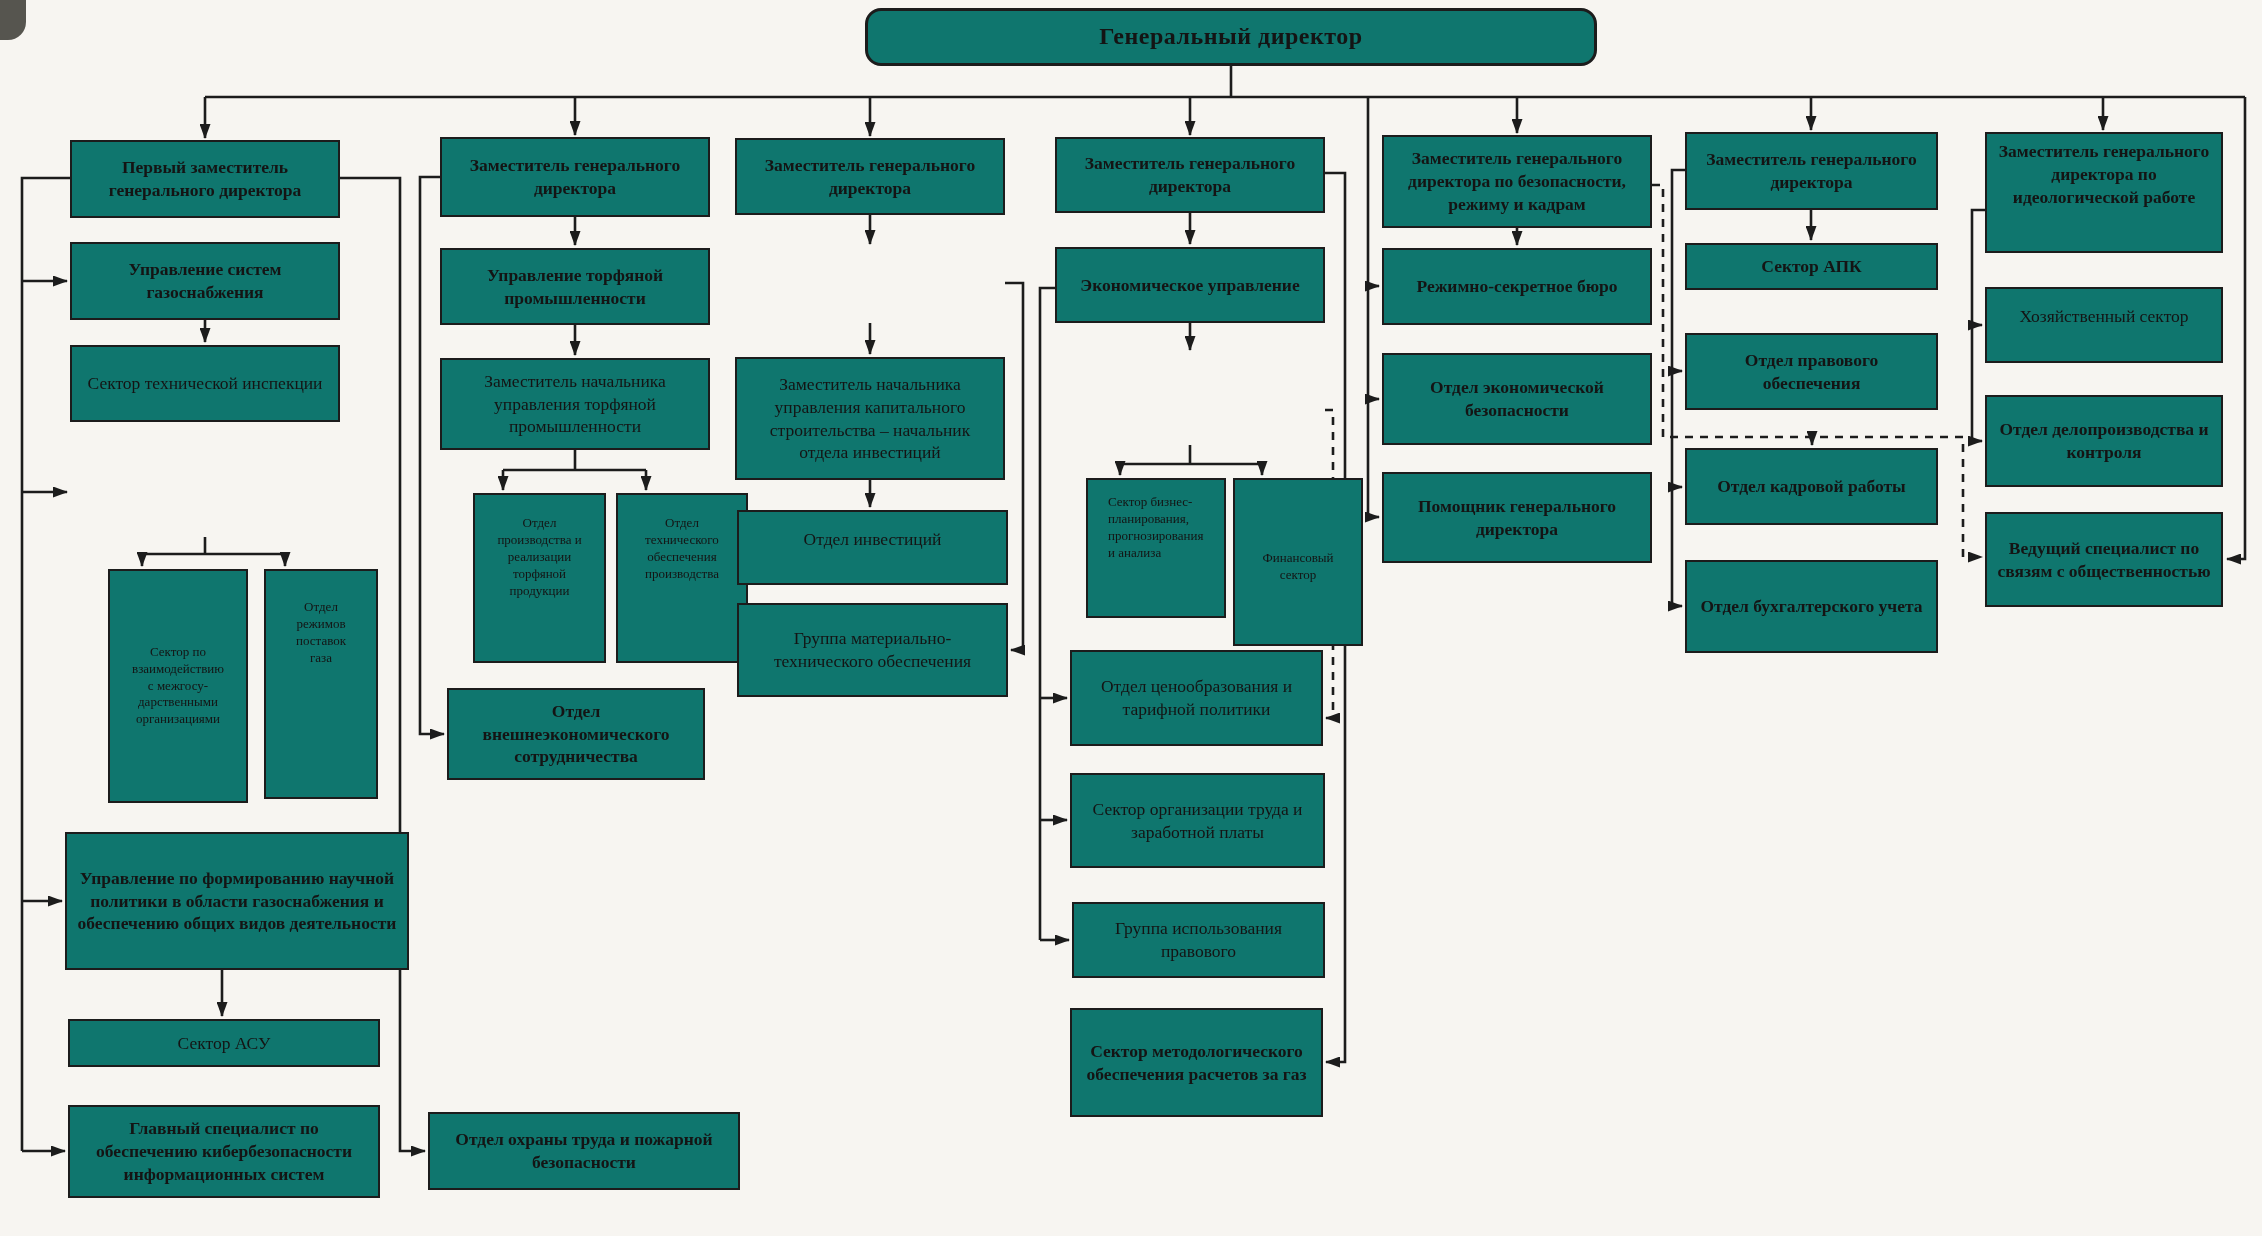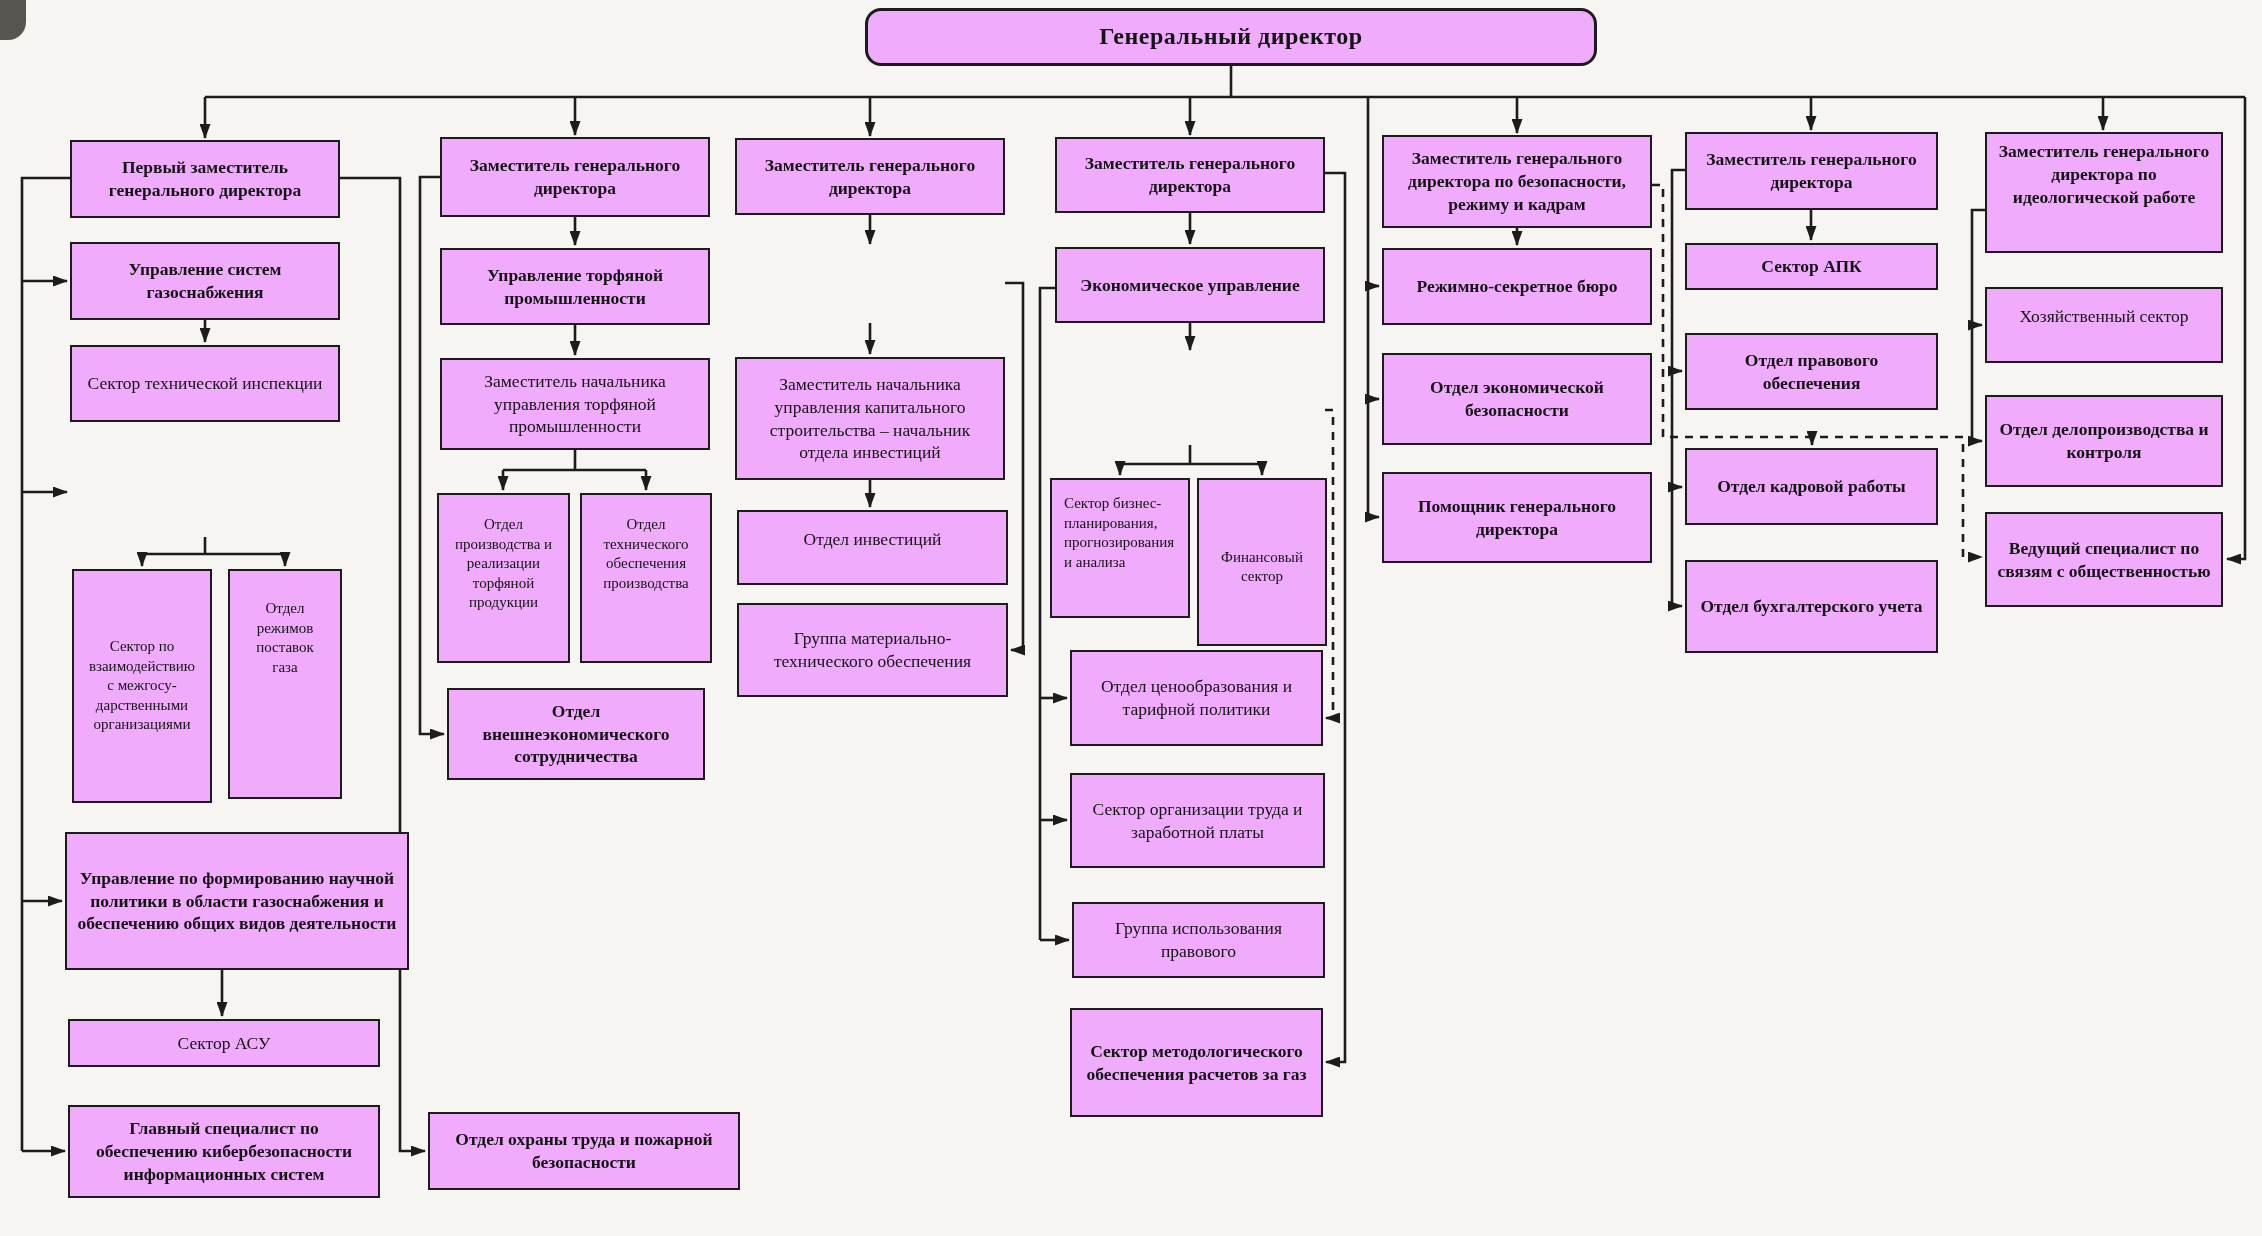--- a/index.html
+++ b/index.html
@@ -5,28 +5,28 @@
   html,body{margin:0;padding:0;background:#e9e7e2;}
   #stage{
     position:relative;width:2262px;height:1236px;
     background:#f7f5f1;
     font-family:"Liberation Serif","DejaVu Serif",serif;
     overflow:hidden;
   }
   #wires{position:absolute;left:0;top:0;width:2262px;height:1236px;}
   .node{
     position:absolute;box-sizing:border-box;
-    background:#f0abfc;border:2.5px solid #1c1c1c;
+    background:#0f766e;border:2.5px solid #1c1c1c;
     display:flex;align-items:center;justify-content:center;
     text-align:center;padding:6px 10px;
     font-size:17.5px;line-height:1.3;color:#141414;
     hyphens:manual;
   }
   .bold{font-weight:bold;}
-  .small{font-size:15px;padding:4px 12px;}
+  .small{font-size:13px;padding:4px 20px;margin-left:36px;}
   .title-node{
     border-radius:16px;border-width:3px;
     font-size:24px;font-weight:bold;letter-spacing:.5px;
   }
   .corner-artifact{
     position:absolute;left:0;top:0;width:26px;height:40px;
     background:#3a3833;border-bottom-right-radius:18px;opacity:.85;
   }
 </style>
 </head>

